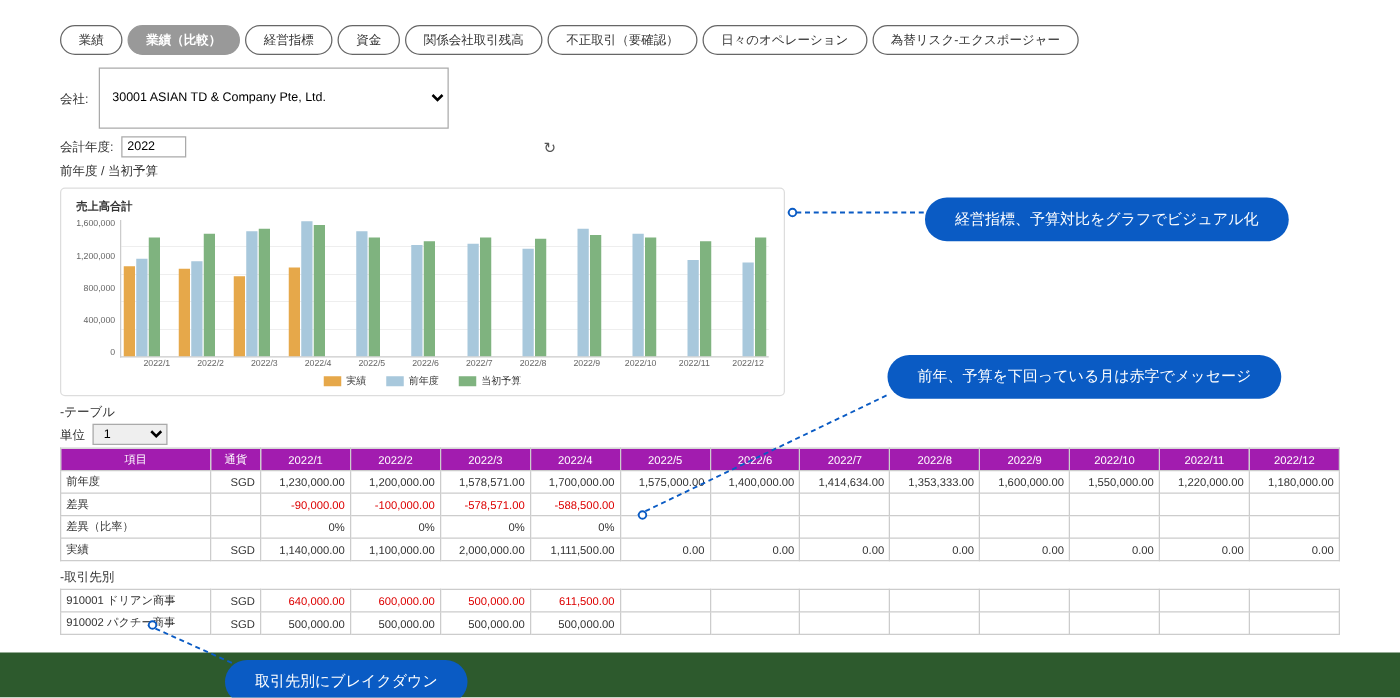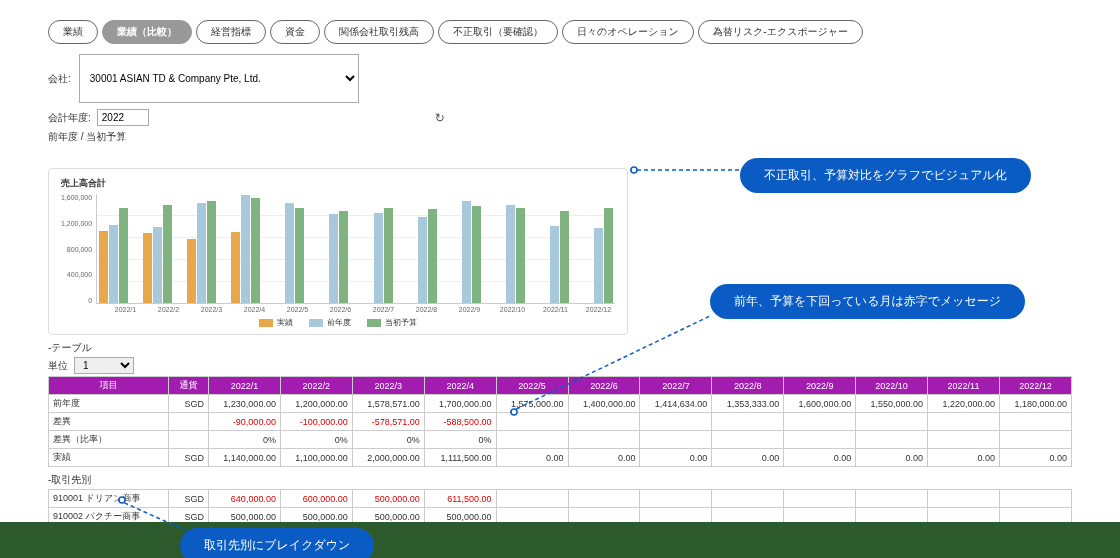--- a/index.html
+++ b/index.html
@@ -7,21 +7,21 @@
   .tabs { display: flex; gap: 4px; padding: 20px 48px 10px; }
   .tab { border: 1px solid #666; border-radius: 14px; padding: 4px 14px; font-size: 10px; cursor: pointer; background: #fff; }
   .tab.active { background: #999; color: #fff; border-color: #999; font-weight: bold; }
   .filters { padding: 0 48px; display: flex; align-items: center; gap: 8px; margin-bottom: 6px; }
   .label { font-size: 10px; color: #333; }
   .select, .input { border: 1px solid #aaa; padding: 17px 6px; font-size: 10px; background: #fff; }
   .select.wide { width: 280px; }
   .row2 { padding: 0 48px; display: flex; align-items: center; gap: 6px; margin-bottom: 4px; }
   .input.narrow { width: 52px; text-align: left; padding: 2px 4px; }
   .refresh-icon { font-size: 12px; color: #555; cursor: pointer; margin-left: 280px; }
-  .subheader { padding: 0 48px; font-size: 10px; color: #333; margin-bottom: 24px; }
+  .subheader { padding: 0 48px; font-size: 10px; color: #333; margin-bottom: 6px; }
 
   .chart-panel { margin: 4px 48px 6px; border: 1px solid #ddd; border-radius: 4px; padding: 8px 12px 6px; width: 580px; background: #fff; }
   .chart-title { font-size: 9px; margin-bottom: 4px; font-weight: bold; color: #333; }
   .chart-area { display: flex; }
   .y-axis { display: flex; flex-direction: column; justify-content: space-between; align-items: flex-end; height: 110px; font-size: 7px; color: #666; padding-right: 4px; }
   .plot { flex: 1; display: flex; align-items: flex-end; justify-content: space-between; height: 110px; border-left: 1px solid #ccc; border-bottom: 1px solid #ccc; padding: 0 2px;
           background: repeating-linear-gradient(to top, transparent, transparent 21px, #eee 21px, #eee 22px); }
   .bar-group { display: flex; gap: 1px; align-items: flex-end; }
   .bar { width: 9px; }
   .bar.orange { background: #e6a84a; }
@@ -320,21 +320,21 @@
         <td></td>
         <td></td>
         <td></td>
         <td></td>
         <td></td>
         <td></td>
       </tr>
     </tbody>
 </table>
 
-<div class="callout callout1">不正取引、予算対比をグラフでビジュアル化</div>
+<div class="callout callout1">経営指標、予算対比をグラフでビジュアル化</div>
 <div class="callout callout2">前年、予算を下回っている月は赤字でメッセージ</div>
 <div class="callout callout3">取引先別にブレイクダウン</div>
 
 <svg class="connector" style="top:160px;left:630px" width="120" height="20">
   <line x1="0" y1="10" x2="110" y2="10" stroke="#0a5bc4" stroke-width="1.5" stroke-dasharray="4 3"></line>
   <circle cx="4" cy="10" r="3" fill="#fff" stroke="#0a5bc4" stroke-width="1.5"></circle>
 </svg>
 <svg class="connector" style="top:312px;left:510px" width="210" height="110">
   <line x1="0" y1="100" x2="200" y2="4" stroke="#0a5bc4" stroke-width="1.5" stroke-dasharray="4 3"></line>
   <circle cx="4" cy="100" r="3" fill="#fff" stroke="#0a5bc4" stroke-width="1.5"></circle>

